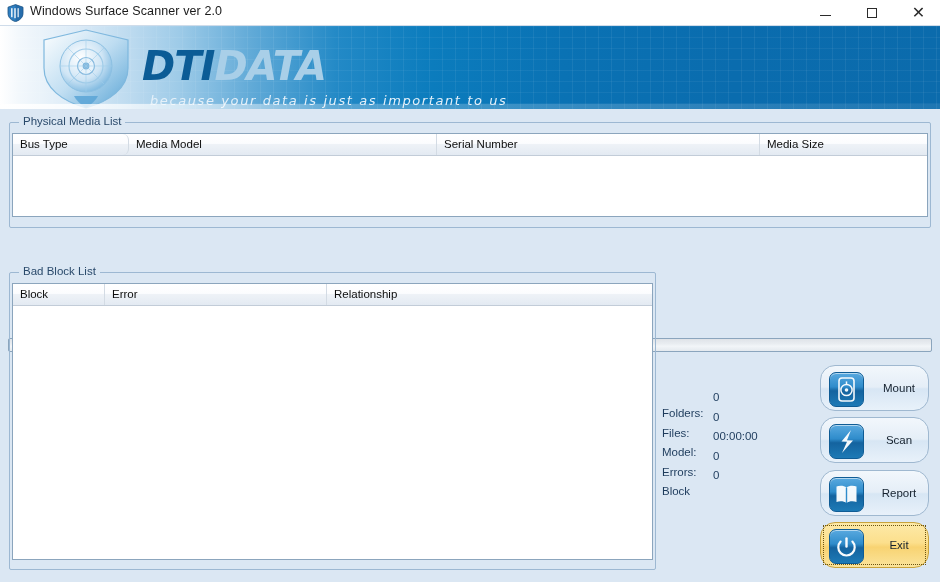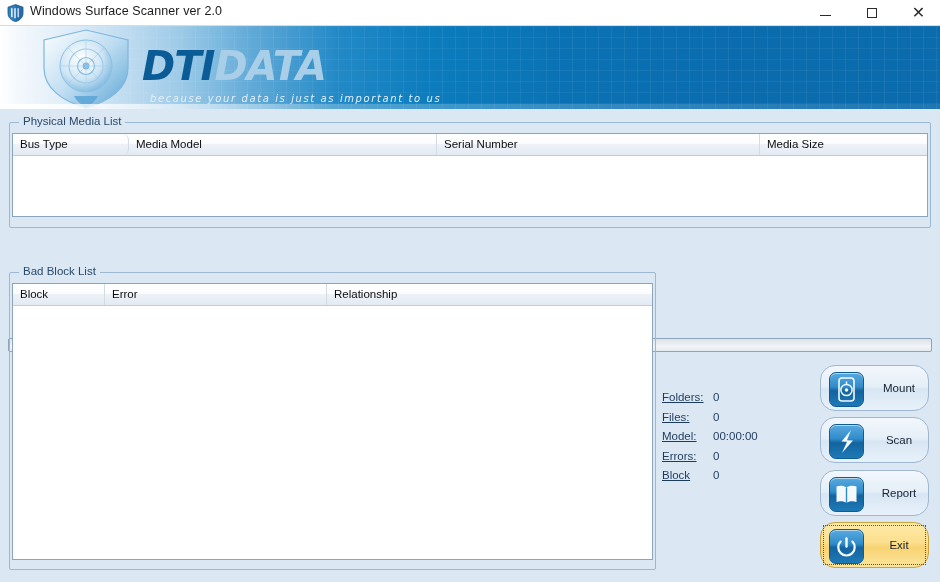--- a/index.html
+++ b/index.html
@@ -140,21 +140,21 @@
     font-style: italic;
     color: #a9cfe8;
     letter-spacing: -1px;
     line-height: 40px;
     text-align: right;
   }
   .logo-tagline {
     position: absolute;
     left: 150px; top: 67px;
     font-family: "DejaVu Sans", sans-serif;
-    font-size: 10px;
+    font-size: 13px;
     font-style: italic;
     color: #e4f0f9;
     letter-spacing: 1.6px;
     white-space: nowrap;
   }
 
   
   .content {
     position: absolute;
     left: 0; top: 109px;
@@ -233,23 +233,22 @@
     width: 150px;
   }
   .stat-row {
     position: relative;
     height: 19.5px;
     font-size: 11.5px;
     color: #1d3b5c;
   }
   .stat-label {
     position: absolute;
-    left: 0; top: 0;
-    white-space: nowrap;
-    text-decoration: underline;
+    left: 0; top: 16px;
+    white-space: nowrap;
   }
   .stat-value {
     position: absolute;
     left: 51px; top: 0;
     white-space: nowrap;
   }
 
   
   .bigbtn {
     position: absolute;

